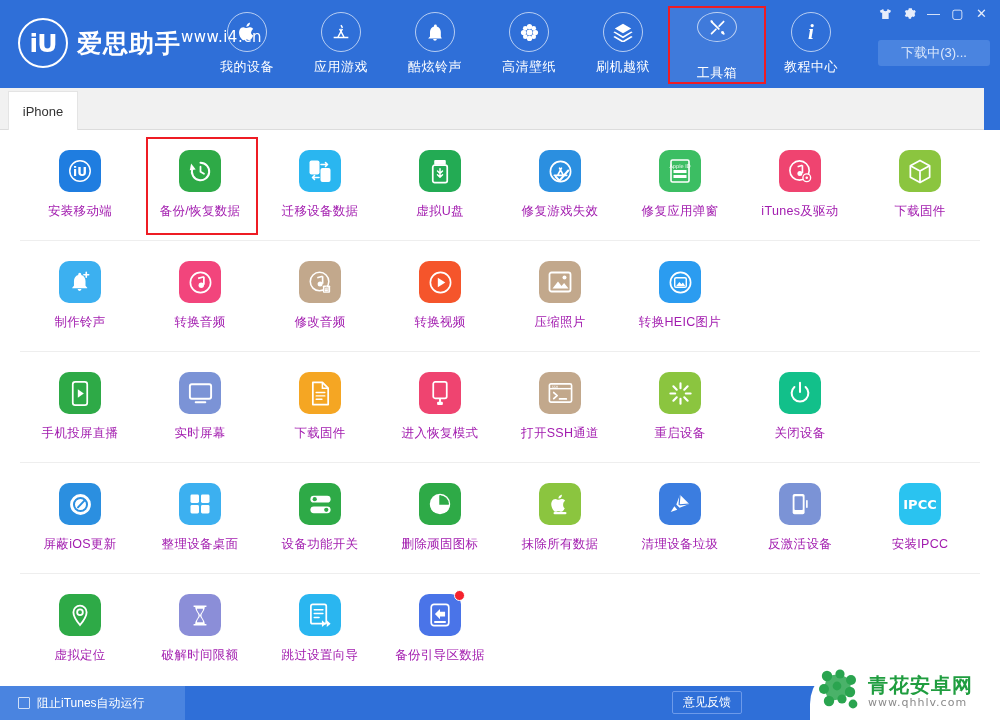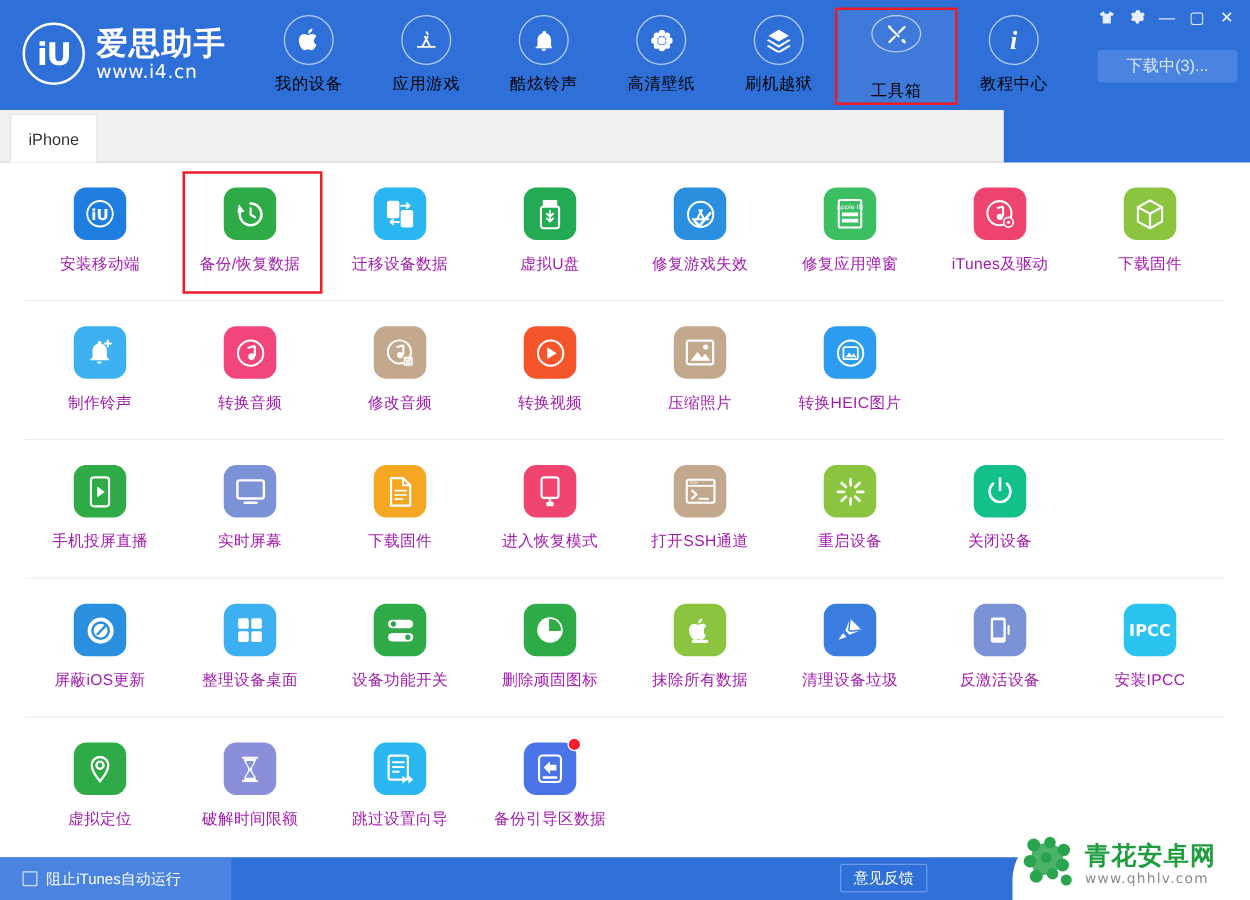--- a/index.html
+++ b/index.html
@@ -24,21 +24,21 @@
     position: absolute; left: 18px; top: 18px;
     display: flex; align-items: center; gap: 9px;
   }
   .logo-circle {
     width: 50px; height: 50px; border-radius: 50%;
     border: 2.5px solid #ffffff;
     display: flex; align-items: center; justify-content: center;
     color: #ffffff; font-size: 25px; font-weight: bold;
     letter-spacing: -1px; font-family: "DejaVu Sans", sans-serif;
   }
-  .logo-text { display: flex; flex-direction: column; justify-content: flex-end; }
+  .logo-text { display: flex; flex-direction: row; justify-content: flex-end; }
   .logo-cn {
     color: #ffffff; font-size: 25px; font-weight: bold; letter-spacing: 1px;
     line-height: 28px;
   }
   .logo-url {
     color: #ffffff; font-size: 15px; line-height: 17px; letter-spacing: 0.5px;
     font-family: "DejaVu Sans", sans-serif;
   }
 
   .nav {
@@ -50,21 +50,21 @@
     display: flex; flex-direction: column; align-items: center;
     padding-top: 4px; cursor: pointer; position: relative;
   }
   .nav-ic {
     width: 40px; height: 40px; border-radius: 50%;
     border: 1.5px solid rgba(255,255,255,0.65);
     display: flex; align-items: center; justify-content: center;
     color: #ffffff; font-size: 20px; line-height: 1;
   }
   .nav-label {
-    margin-top: 6px; color: #000000; font-size: 13px; letter-spacing: 0.5px;
+    margin-top: 6px; color: #ffffff; font-size: 13px; letter-spacing: 0.5px;
   }
   .nav-item.highlight { outline: 2px solid #ee1c24; background: rgba(255,255,255,0.08); gap: 16px; }
 
   .win-btns {
     position: absolute; right: 8px; top: 4px;
     display: flex; align-items: center; gap: 3px;
   }
   .win-btn {
     width: 21px; height: 19px; display: flex; align-items: center; justify-content: center;
     color: #e8eefb; font-size: 13px; cursor: pointer; line-height: 1;
@@ -73,21 +73,21 @@
     position: absolute; right: 10px; top: 40px;
     width: 112px; height: 26px; border-radius: 3px;
     background: #4a84e0;
     color: #dce8fb; font-size: 13px;
     display: flex; align-items: center; justify-content: center;
     cursor: pointer;
   }
 
   
   .tabstrip {
-    position: absolute; left: 0; top: 88px; width: 803px; height: 42px;
+    position: absolute; left: 0; top: 88px; width: 984px; height: 42px;
     background: #f1f1f1;
     border-bottom: 1px solid #dcdcdc;
   }
   .tab {
     position: absolute; left: 8px; top: 3px;
     width: 70px; height: 39px;
     background: #ffffff;
     display: flex; align-items: center; justify-content: center;
     font-size: 13px; color: #333333; cursor: pointer;
     border-top: 1px solid #e4e4e4; border-left: 1px solid #e4e4e4; border-right: 1px solid #e4e4e4;

